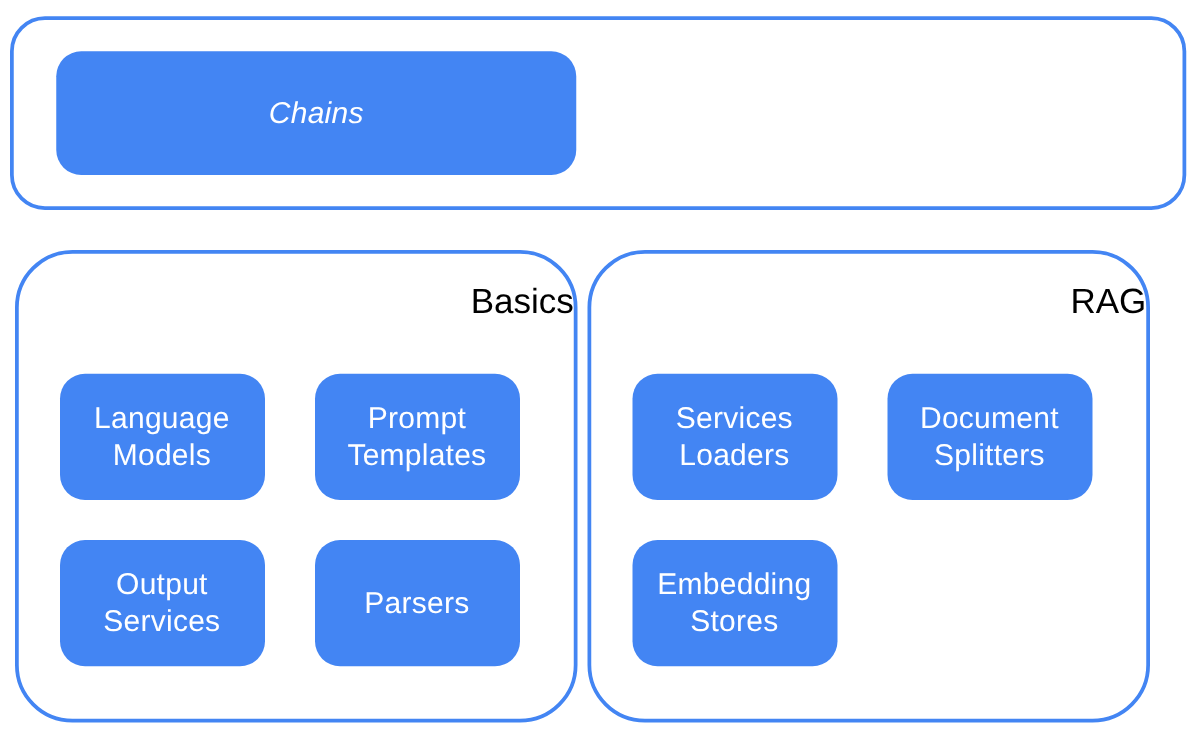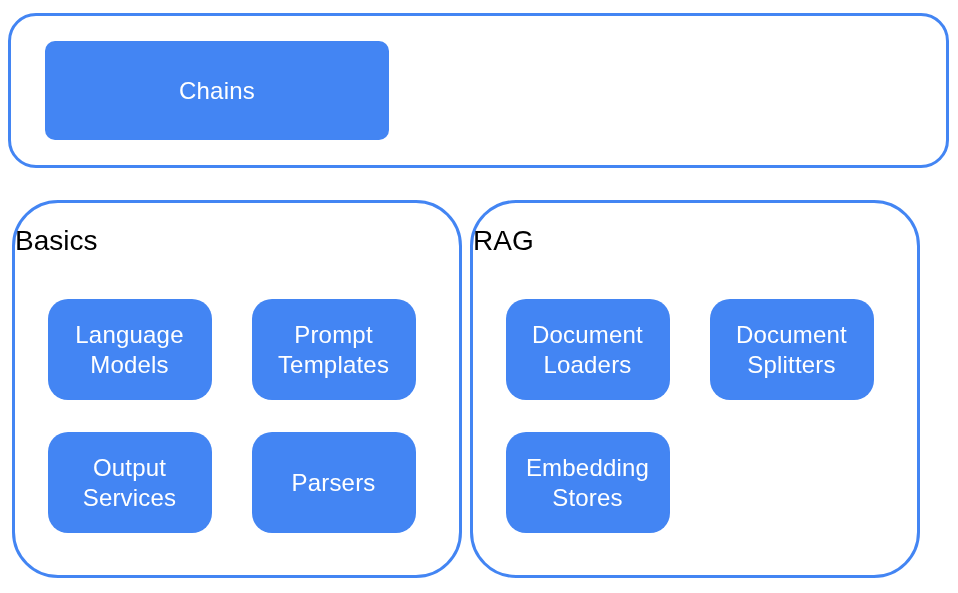--- a/index.html
+++ b/index.html
@@ -30,45 +30,46 @@
   .outer.top {
     left: 8px; top: 13px;
     width: 941px; height: 155px;
     border-radius: 28px;
     display: flex;
     align-items: center;
     justify-content: space-between;
     padding: 0 34px;
   }
   .bigbox {
-    width: 344px; height: 99px;
+    width: 416px; height: 99px;
     background: var(--box-fill);
-    border-radius: 10px;
+    border-radius: 20px;
     display: flex;
     align-items: center;
     justify-content: center;
+    font-style: italic;
   }
   .biglabel {
     color: var(--box-text);
     font-size: 24px;
     letter-spacing: 0.2px;
   }
 
   
   .outer.group {
     top: 200px;
     width: 450px; height: 378px;
     border-radius: 46px;
   }
   .outer.basics { left: 12px; }
   .outer.rag   { left: 470px; }
 
   .group-title {
     margin-top: 22px;
-    text-align: left;
+    text-align: right;
     font-size: 28px;
     color: var(--title-text);
   }
 
   .grid {
     margin-top: 42px;
     display: grid;
     grid-template-columns: 175px 175px;
     gap: 32px 29px;
     justify-content: center;
@@ -114,21 +115,21 @@
       <div class="smallbox">
         <span>Parsers</span>
       </div>
     </div>
   </div>
 
   <div class="outer group rag">
     <div class="group-title">RAG</div>
     <div class="grid">
       <div class="smallbox">
-        <span>Document Loaders</span>
+        <span>Services Loaders</span>
       </div>
       <div class="smallbox">
         <span>Document Splitters</span>
       </div>
       <div class="smallbox">
         <span>Embedding Stores</span>
       </div>
     </div>
   </div>
 

